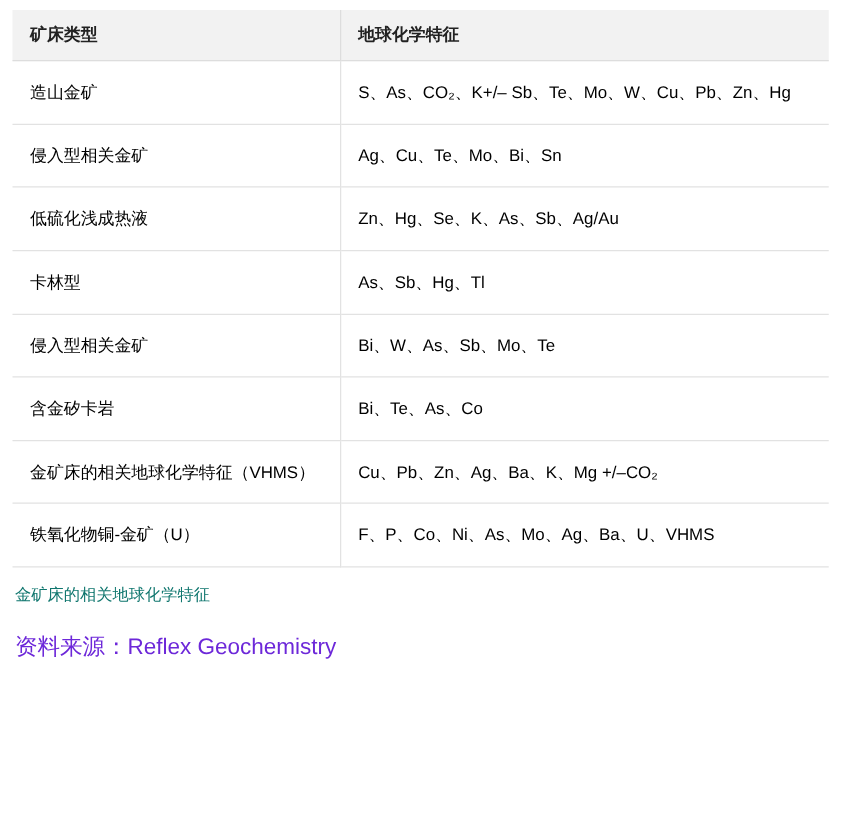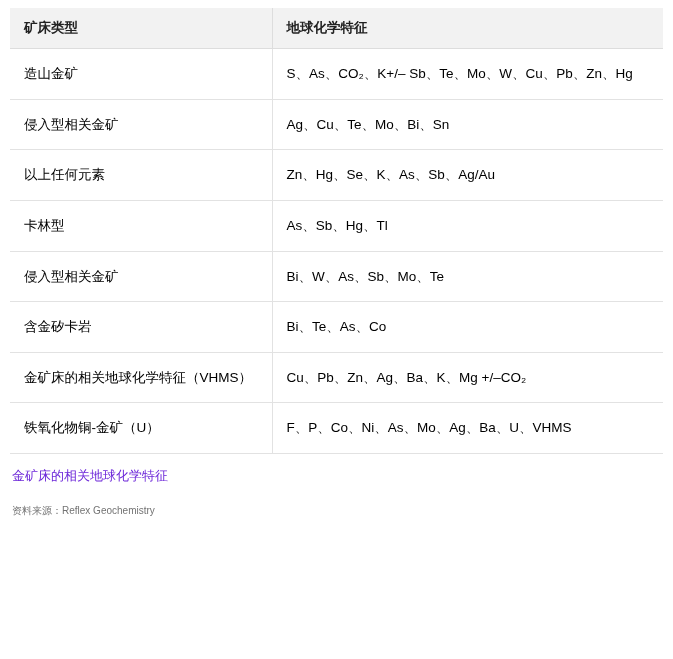--- a/index.html
+++ b/index.html
@@ -50,27 +50,27 @@
     font-size: 13.5px;
   }
   table.geo-table tbody td.cell-type {
     border-right: 1px solid #e2e2e2;
   }
   table.geo-table tbody tr:last-child td {
     border-bottom: 1px solid #e2e2e2;
   }
   .caption {
     font-size: 13px;
-    color: #6d28d9;
+    color: #0f766e;
     margin: 12px 2px 16px 2px;
     line-height: 1.6;
   }
   .source {
-    font-size: 10px;
-    color: #737373;
+    font-size: 18px;
+    color: #6d28d9;
     margin: 10px 2px 0 2px;
     line-height: 1.6;
   }
 </style>
 </head>
 <body>
 
 <div class="page">
 
   <table class="geo-table">
@@ -87,21 +87,21 @@
     <tbody>
       <tr>
         <td class="cell-type">造山金矿</td>
         <td class="cell-feat">S、As、CO₂、K+/– Sb、Te、Mo、W、Cu、Pb、Zn、Hg</td>
       </tr>
       <tr>
         <td class="cell-type">侵入型相关金矿</td>
         <td class="cell-feat">Ag、Cu、Te、Mo、Bi、Sn</td>
       </tr>
       <tr>
-        <td class="cell-type">以上任何元素</td>
+        <td class="cell-type">低硫化浅成热液</td>
         <td class="cell-feat">Zn、Hg、Se、K、As、Sb、Ag/Au</td>
       </tr>
       <tr>
         <td class="cell-type">卡林型</td>
         <td class="cell-feat">As、Sb、Hg、Tl</td>
       </tr>
       <tr>
         <td class="cell-type">侵入型相关金矿</td>
         <td class="cell-feat">Bi、W、As、Sb、Mo、Te</td>
       </tr>

